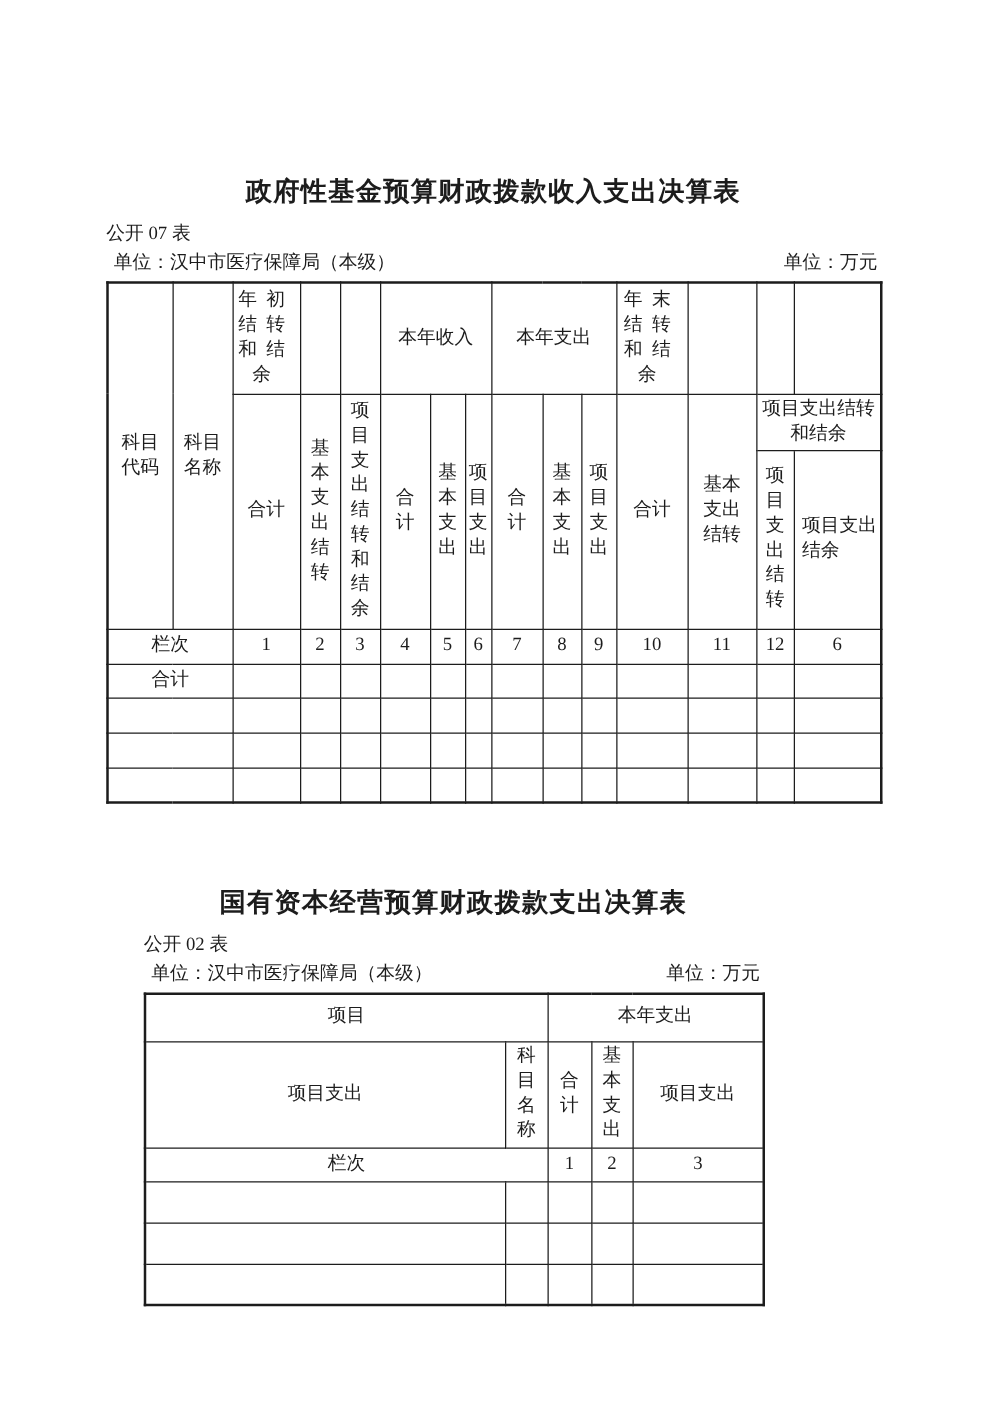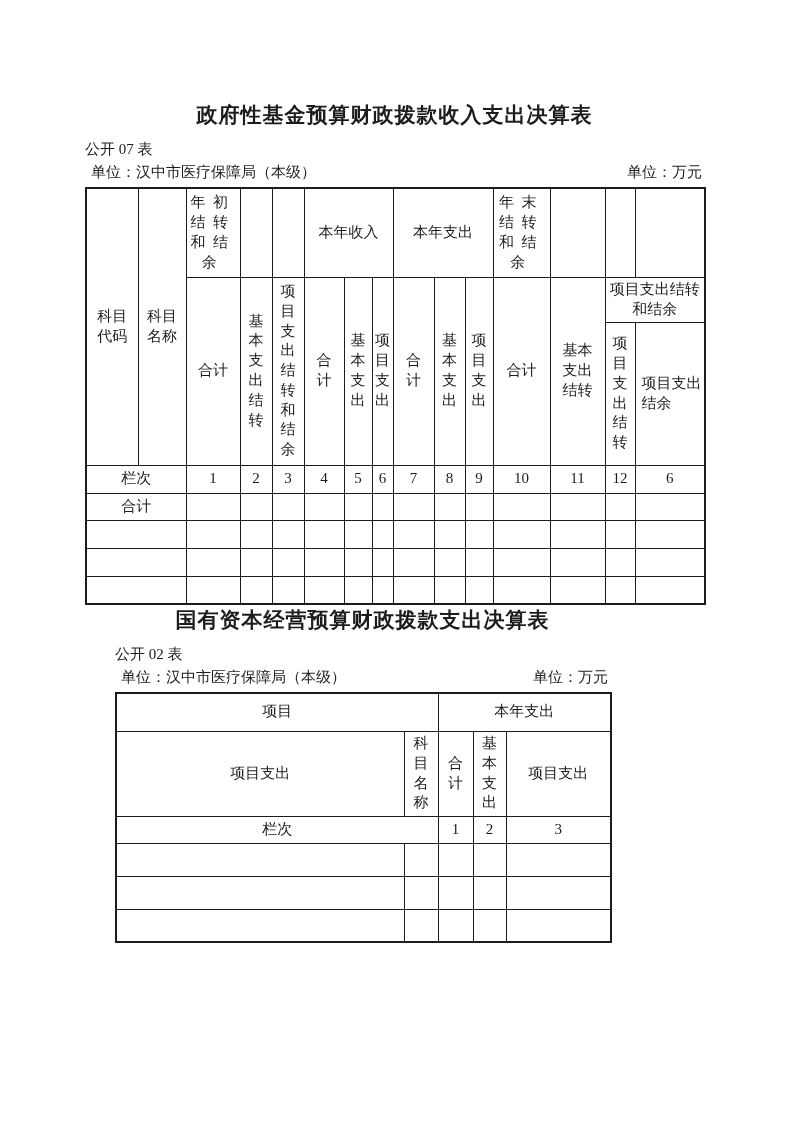--- a/index.html
+++ b/index.html
@@ -8,22 +8,22 @@
     width: 793px; height: 1122px;
     background: #ffffff;
     color: #1c1c1c;
     font-family: "Liberation Serif", "DejaVu Serif", serif;
     font-size: 15px;
     overflow: hidden;
   }
   .page { padding-top: 100px; }
 
   .doc { position: relative; }
-  .doc1 { margin-left: 85px; width: 619px; }
-  .doc2 { margin-left: 115px; width: 495px; }
+  .doc1 { margin-left: 85px; width: 619px; margin-top: 38px; }
+  .doc2 { margin-left: 115px; width: 495px; margin-top: 64px; }
 
   .title {
     text-align: center;
     font-size: 21px;
     font-weight: bold;
     line-height: 30px;
     letter-spacing: 1px;
   }
   .sheet-row {
     text-align: left;

